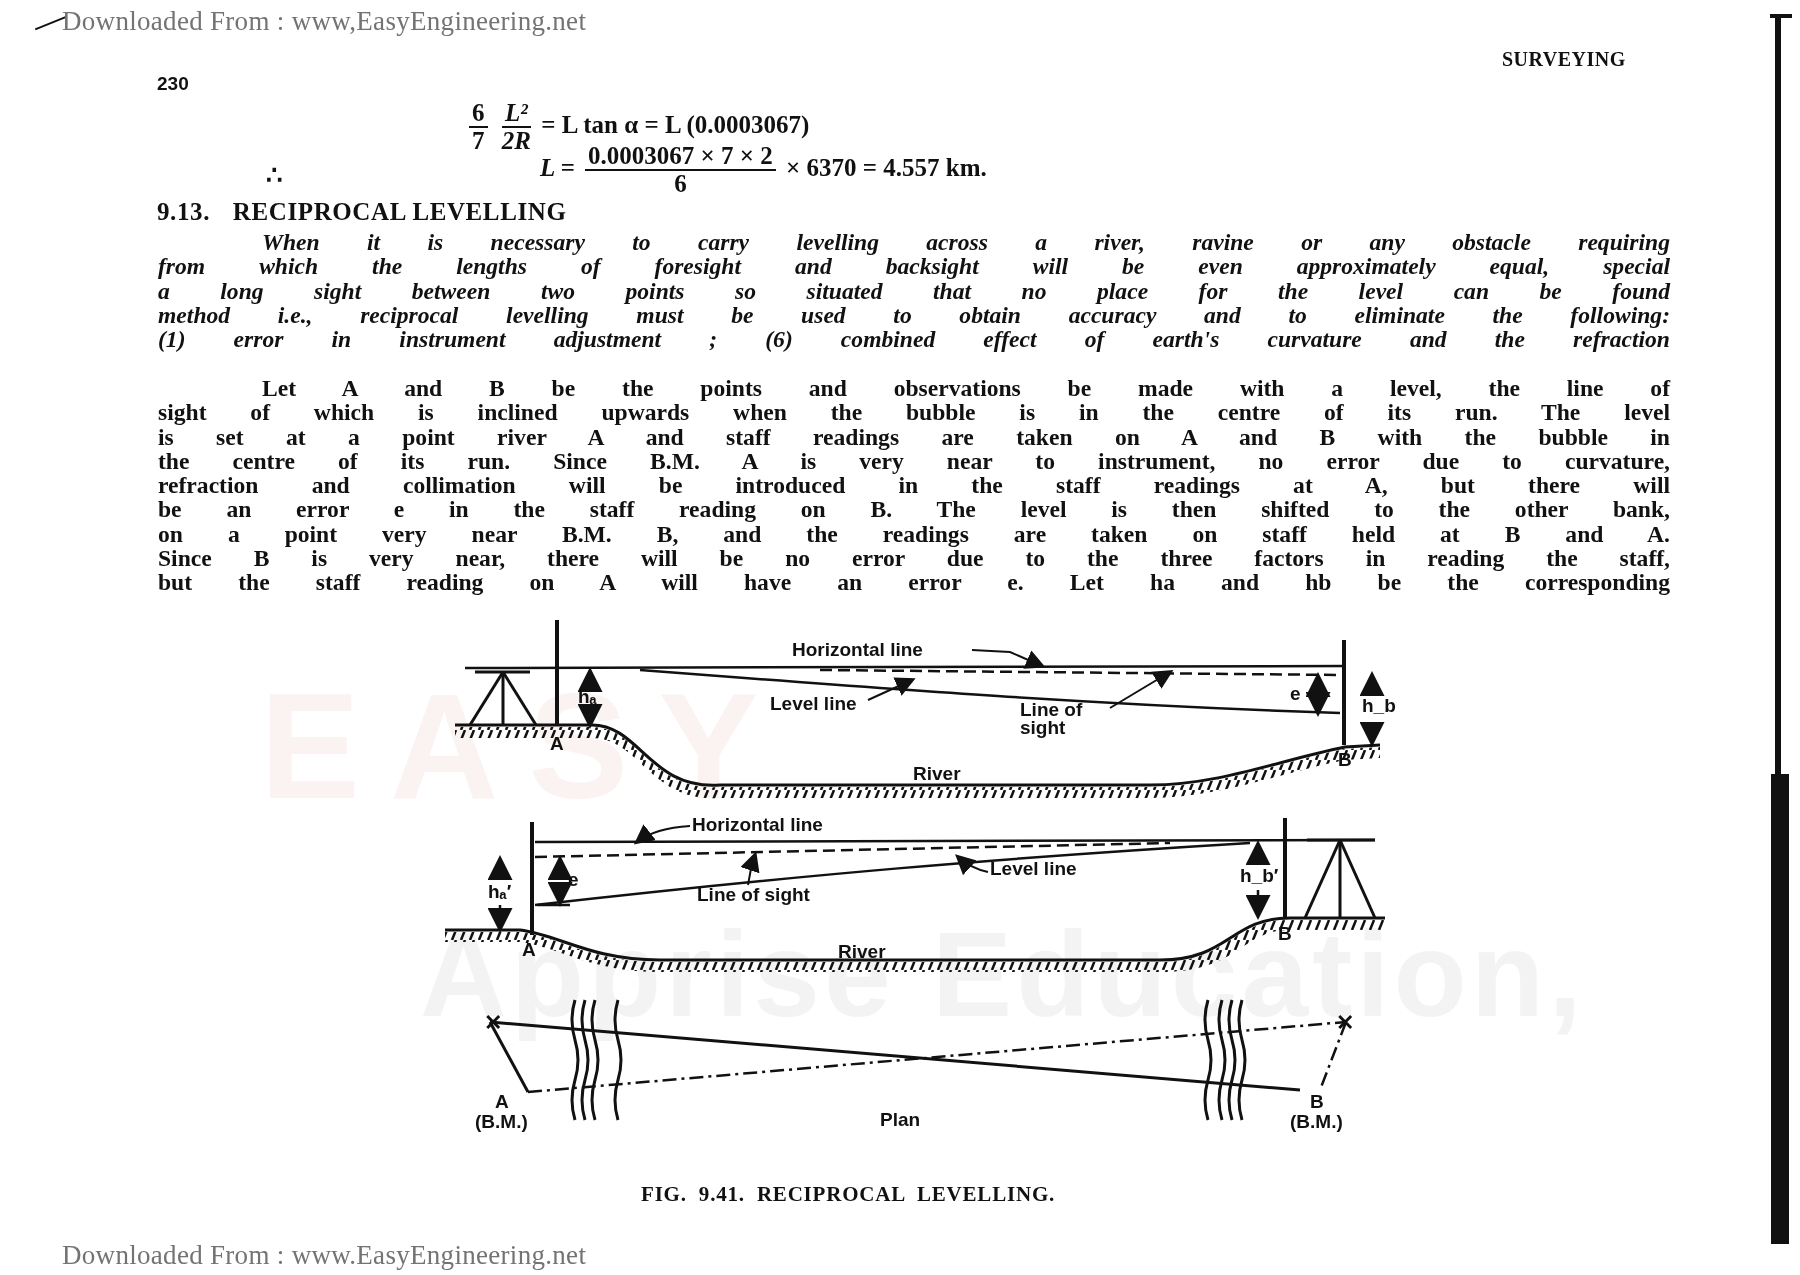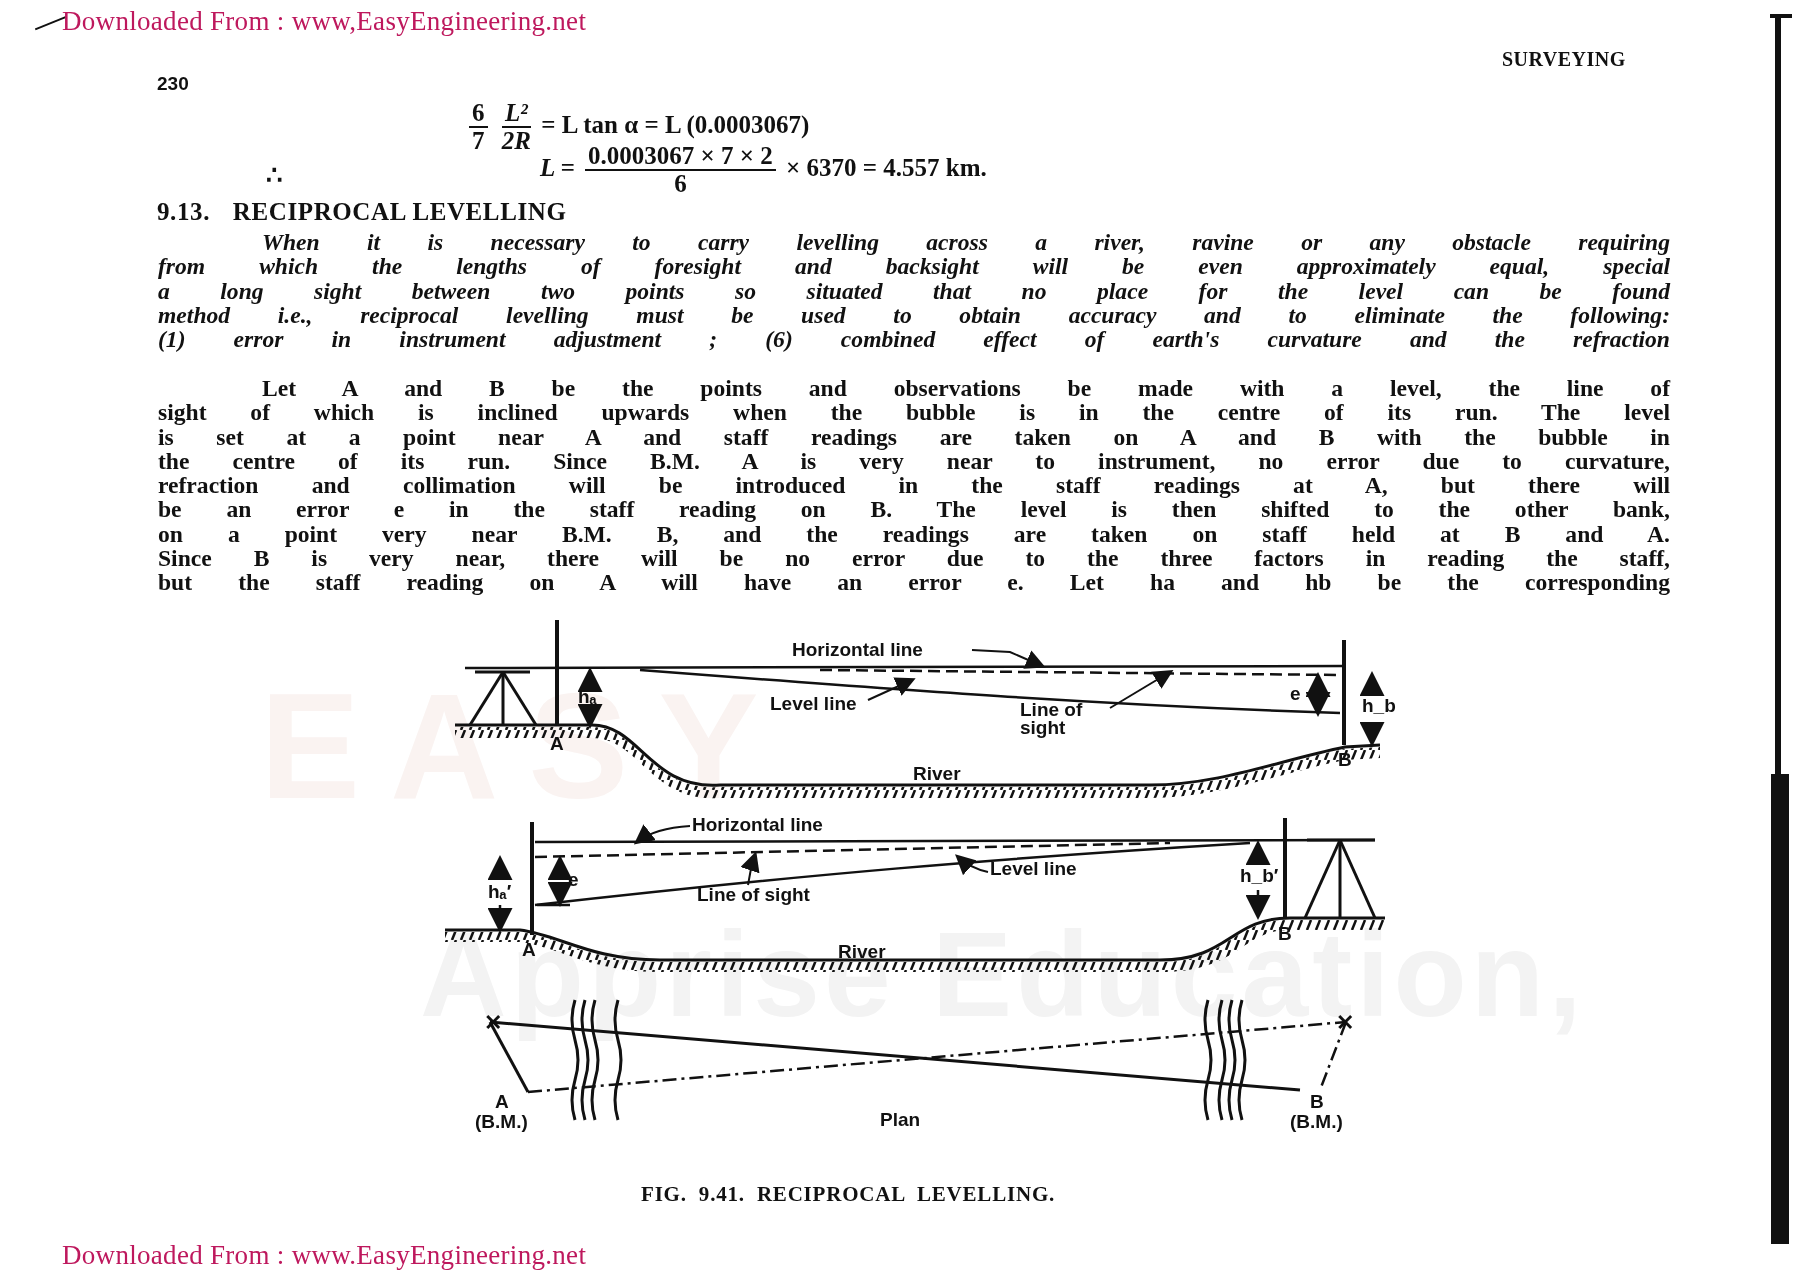--- a/index.html
+++ b/index.html
@@ -2,21 +2,21 @@
 <html><head>
 <meta charset="utf-8">
 <style>
   html, body { margin:0; padding:0; }
   body {
     width:1800px; height:1275px; position:relative; overflow:hidden;
     background:#ffffff; color:#111;
     font-family:"Liberation Serif", "DejaVu Serif", serif;
   }
   .dl-banner {
-    position:absolute; left:62px; font-size:27px; color:#be185d;
+    position:absolute; left:62px; font-size:27px; color:#737373;
     font-family:"Liberation Serif", serif; letter-spacing:0.3px;
   }
   .dl-top { top:6px; }
   .dl-bottom { top:1240px; }
   .dl-slash { position:absolute; left:34px; top:22px; width:34px; height:2px; background:#111; transform:rotate(-22deg); }
   .page-num { position:absolute; left:157px; top:57px; font-size:19px; font-weight:bold; font-family:"Liberation Sans", sans-serif;margin-top:16px; }
   .running-head { position:absolute; left:1502px; top:48px; font-size:20px; font-weight:bold; letter-spacing:0.5px; }
   .watermark {
     position:absolute; left:420px; top:905px; font-size:120px; font-weight:bold; color:#f3f3f3;
     font-family:"Liberation Sans", sans-serif; letter-spacing:4px; white-space:nowrap;
@@ -88,21 +88,21 @@
   <span class="line indent">When it is necessary to carry levelling across a river, ravine or any obstacle requiring</span>
   <span class="line">from which the lengths of foresight and backsight will be even approximately equal, special</span>
   <span class="line">a long sight between two points so situated that no place for the level can be found</span>
   <span class="line">method i.e., reciprocal levelling must be used to obtain accuracy and to eliminate the following:</span>
   <span class="line">(1) error in instrument adjustment ; (6) combined effect of earth's curvature and the refraction</span>
 </div>
 
 <div class="para" style="top:376px;">
   <span class="line indent">Let A and B be the points and observations be made with a level, the line of</span>
   <span class="line">sight of which is inclined upwards when the bubble is in the centre of its run. The level</span>
-  <span class="line">is set at a point near A and staff readings are taken on A and B with the bubble in</span>
+  <span class="line">is set at a point river A and staff readings are taken on A and B with the bubble in</span>
   <span class="line">the centre of its run. Since B.M. A is very near to instrument, no error due to curvature,</span>
   <span class="line">refraction and collimation will be introduced in the staff readings at A, but there will</span>
   <span class="line">be an error e in the staff reading on B. The level is then shifted to the other bank,</span>
   <span class="line">on a point very near B.M. B, and the readings are taken on staff held at B and A.</span>
   <span class="line">Since B is very near, there will be no error due to the three factors in reading the staff,</span>
   <span class="line">but the staff reading on A will have an error e. Let ha and hb be the corresponding</span>
 </div>
 
 <svg class="fig" width="1800" height="1275" viewBox="0 0 1800 1275">
   <defs>

